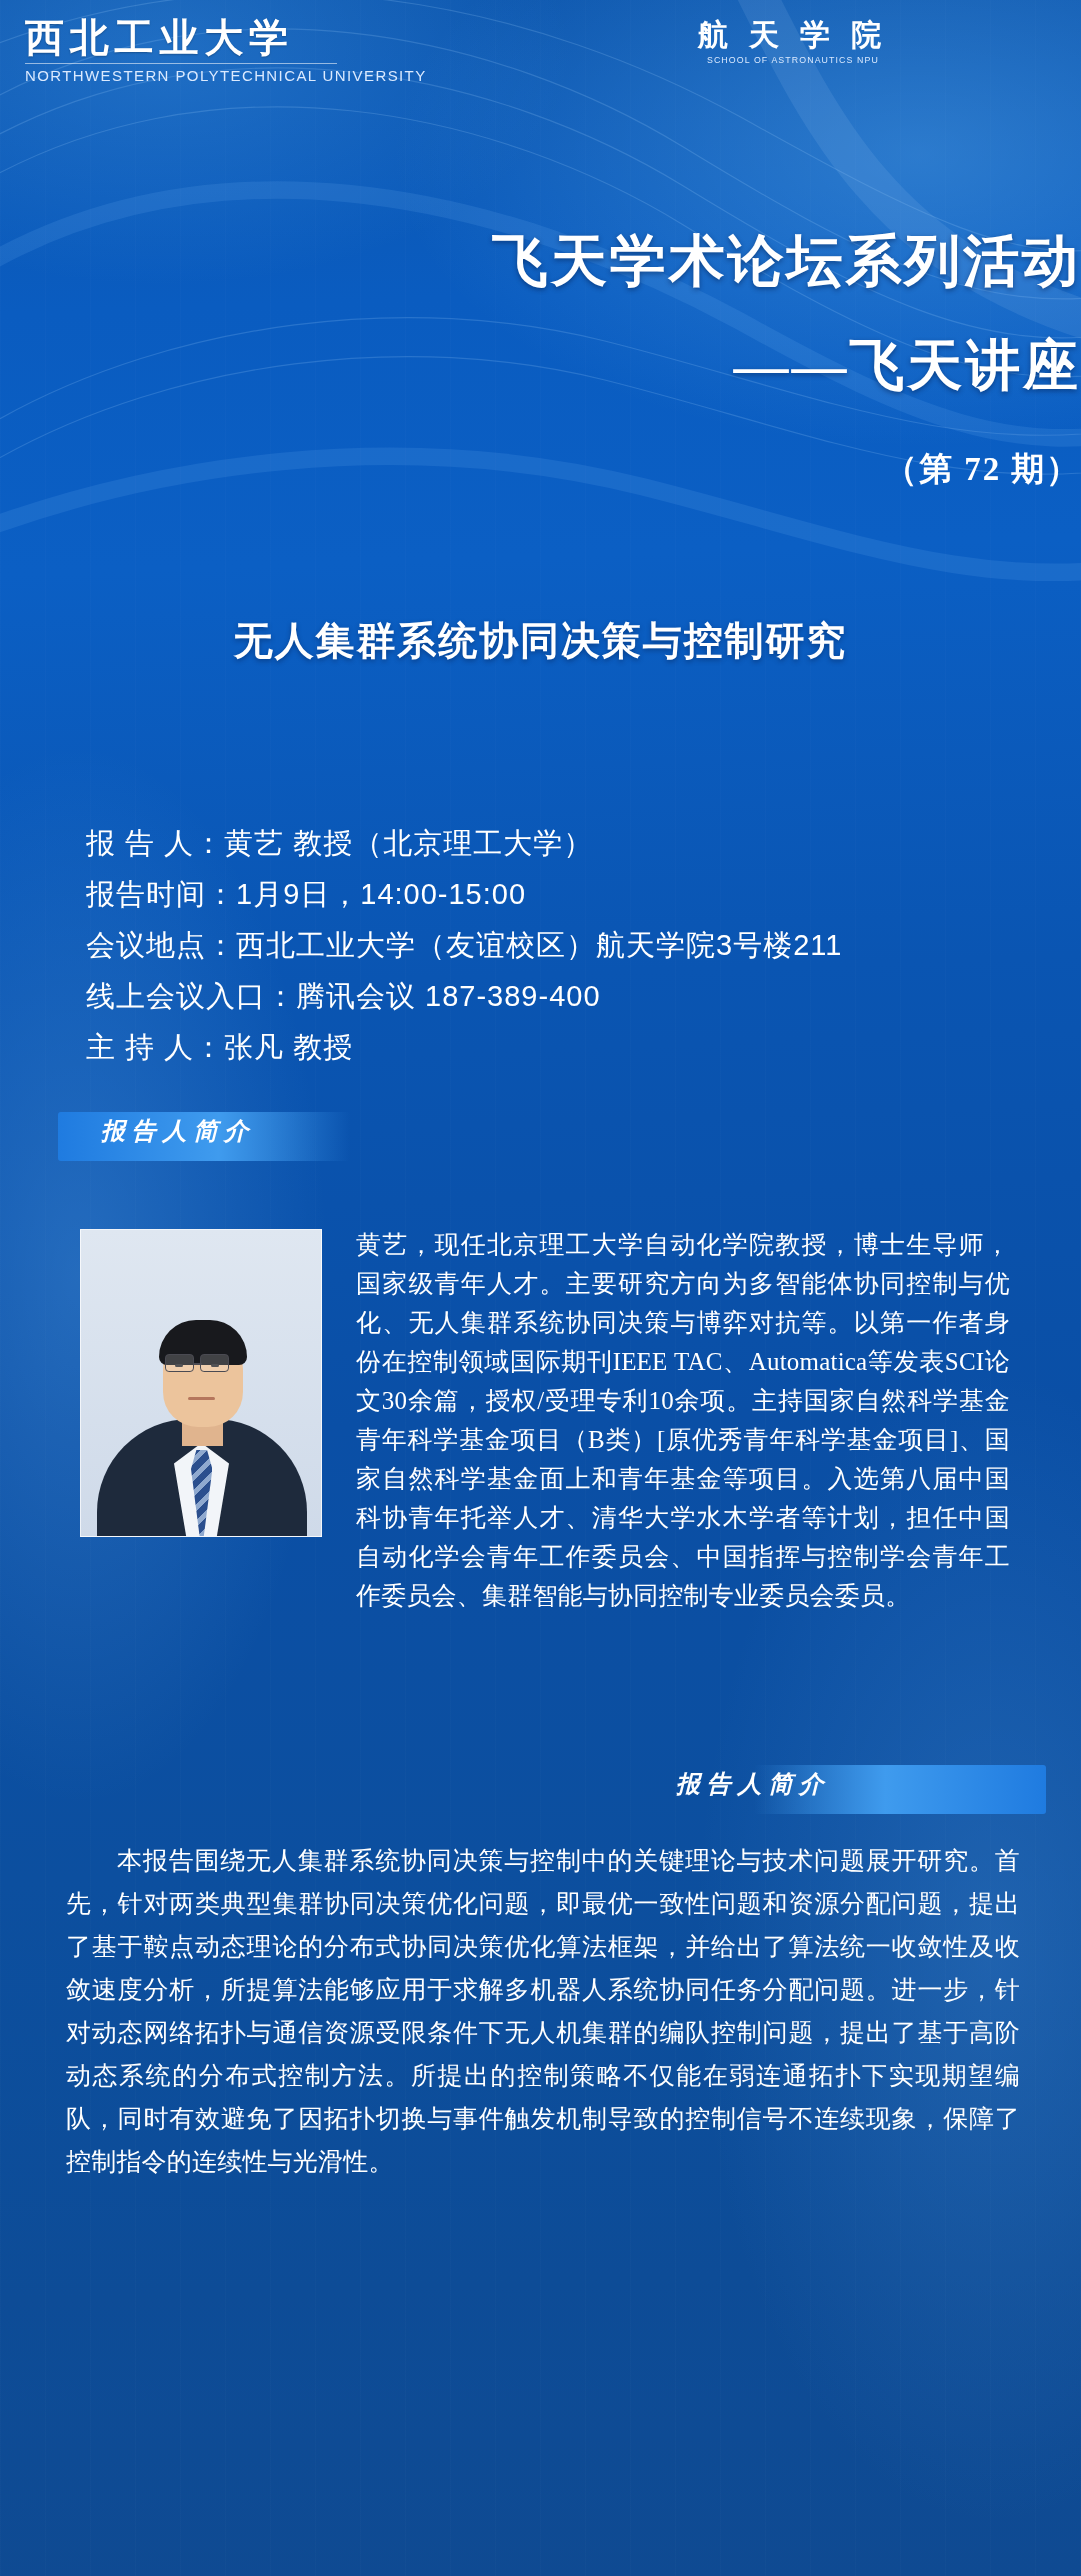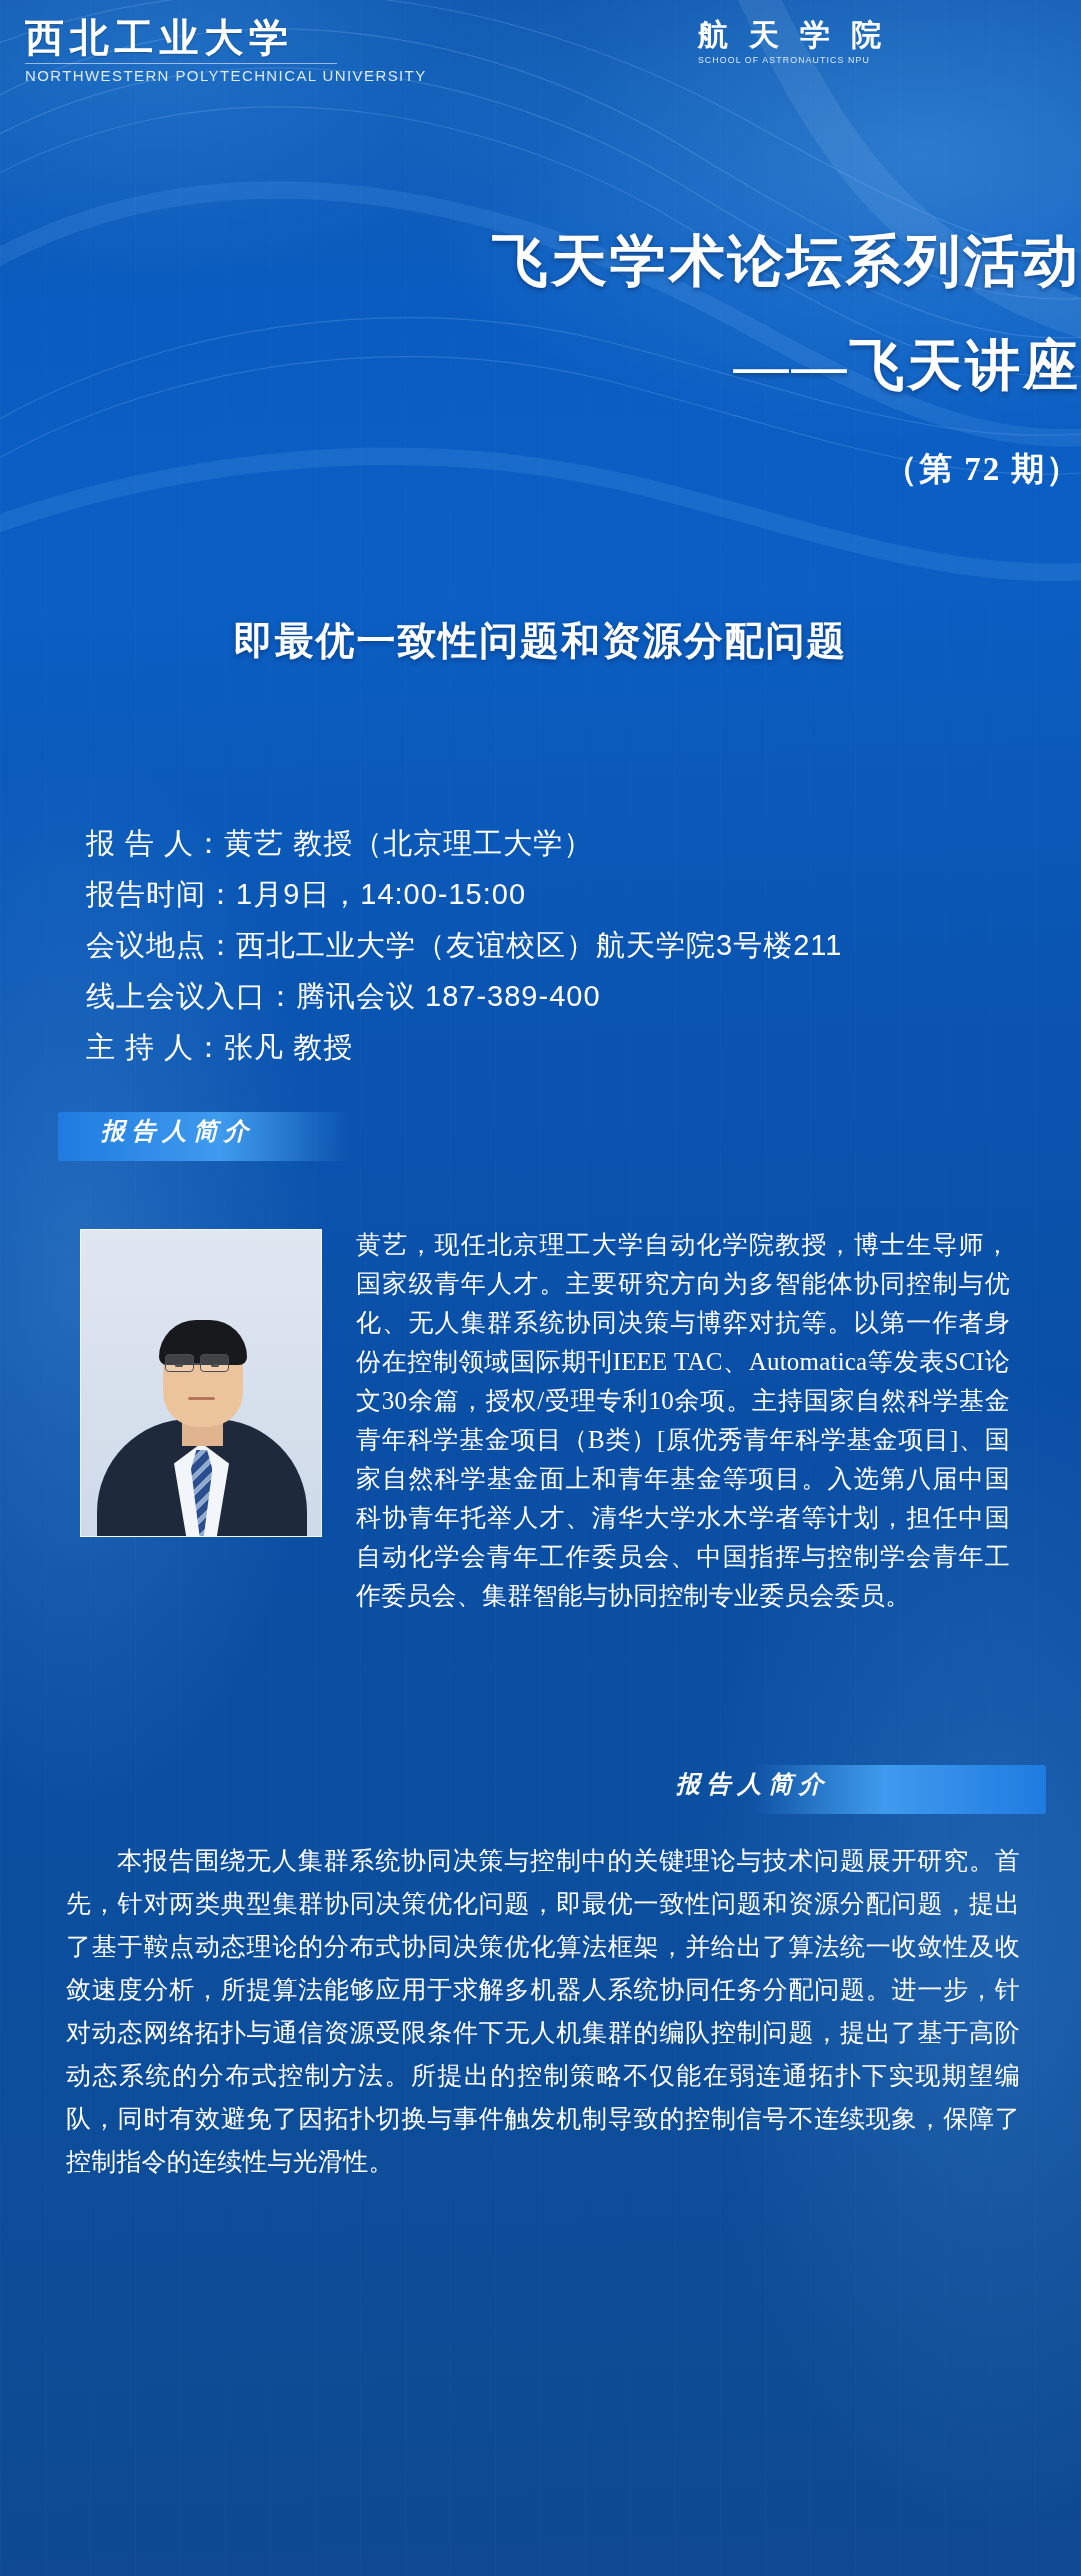--- a/index.html
+++ b/index.html
@@ -35,21 +35,21 @@
     font-family:"Liberation Serif", serif;
     font-size:39px; font-weight:700; letter-spacing:5.8px;
     line-height:47px;
     text-shadow:0 1px 1.9px rgba(0,0,0,.25);
   }
   .logo-left .en {
     font-size:15px; letter-spacing:1.4px; color:#dbeaff;
     margin-top:1.9px;
   }
   .logo-left .rule { width:312px; height:1px; background:rgba(255,255,255,.55); margin:2.9px 0 2.9px; }
-  .logo-right { position:absolute; right:27px; top:15.6px; text-align:left; color:#fff; }
+  .logo-right { position:absolute; right:27px; top:15.6px; text-align:center; color:#fff; }
   .logo-right .cn {
     font-family:"Liberation Serif", serif;
     font-size:30px; font-weight:700; letter-spacing:6.8px; line-height:37px;
   }
   .logo-right .en { font-size:8.8px; letter-spacing:1.1px; color:#dbeaff; margin-top:2.9px; }
 
   
   .title-block { position:absolute; left:0; top:224px; width:1081px; text-align:right; z-index:5; }
   .t1 {
     font-family:"Liberation Serif", serif;
@@ -201,21 +201,21 @@
       <div class="cn">航 天 学 院</div>
       <div class="en">SCHOOL OF ASTRONAUTICS NPU</div>
     </div>
   </div>
 
   <div class="title-block">
     <div class="t1">飞天学术论坛系列活动</div>
     <div class="t2">——飞天讲座</div>
     <div class="t3">（第 72 期）</div>
   </div>
-  <div class="subject">即最优一致性问题和资源分配问题</div>
+  <div class="subject">无人集群系统协同决策与控制研究</div>
 
   <div class="info">
     <div class="info-row">报 告 人：黄艺 教授（北京理工大学）</div>
     <div class="info-row">报告时间：1月9日，14:00-15:00</div>
     <div class="info-row">会议地点：西北工业大学（友谊校区）航天学院3号楼211</div>
     <div class="info-row">线上会议入口：腾讯会议 187-389-400</div>
     <div class="info-row">主 持 人：张凡 教授</div>
   </div>
 
   <div class="ribbon ribbon-left">

